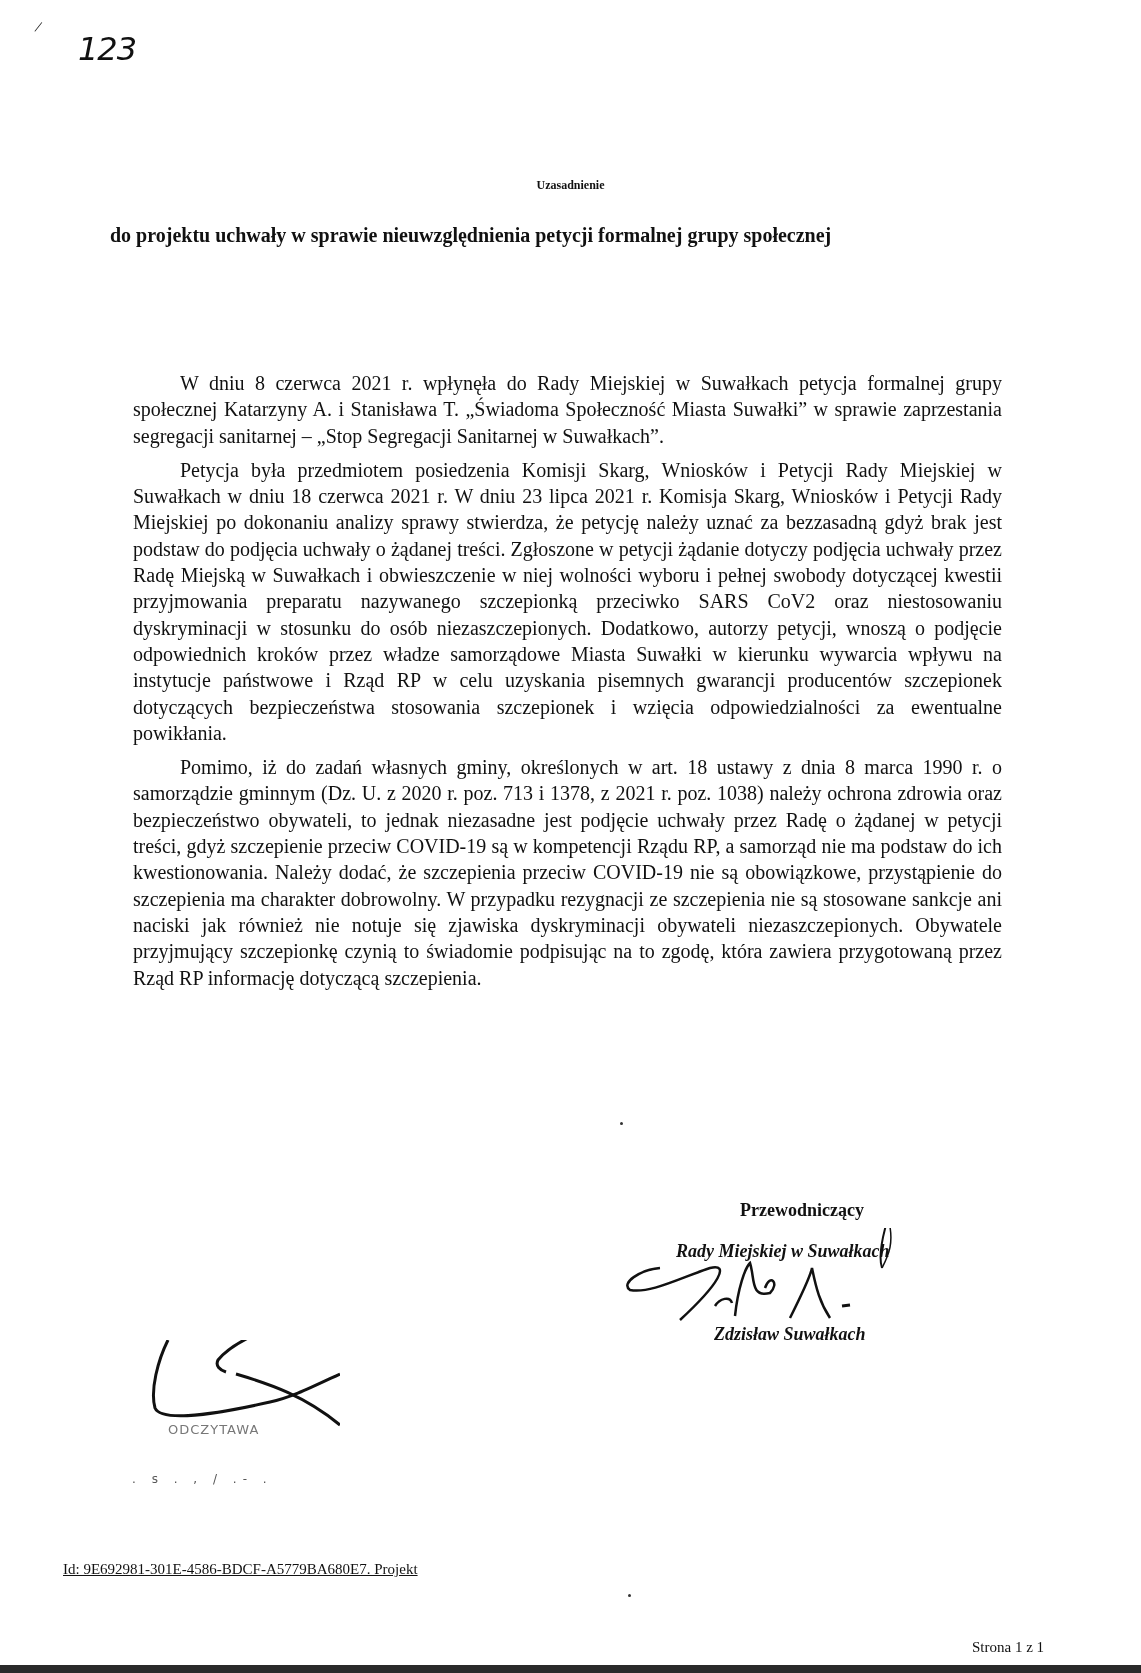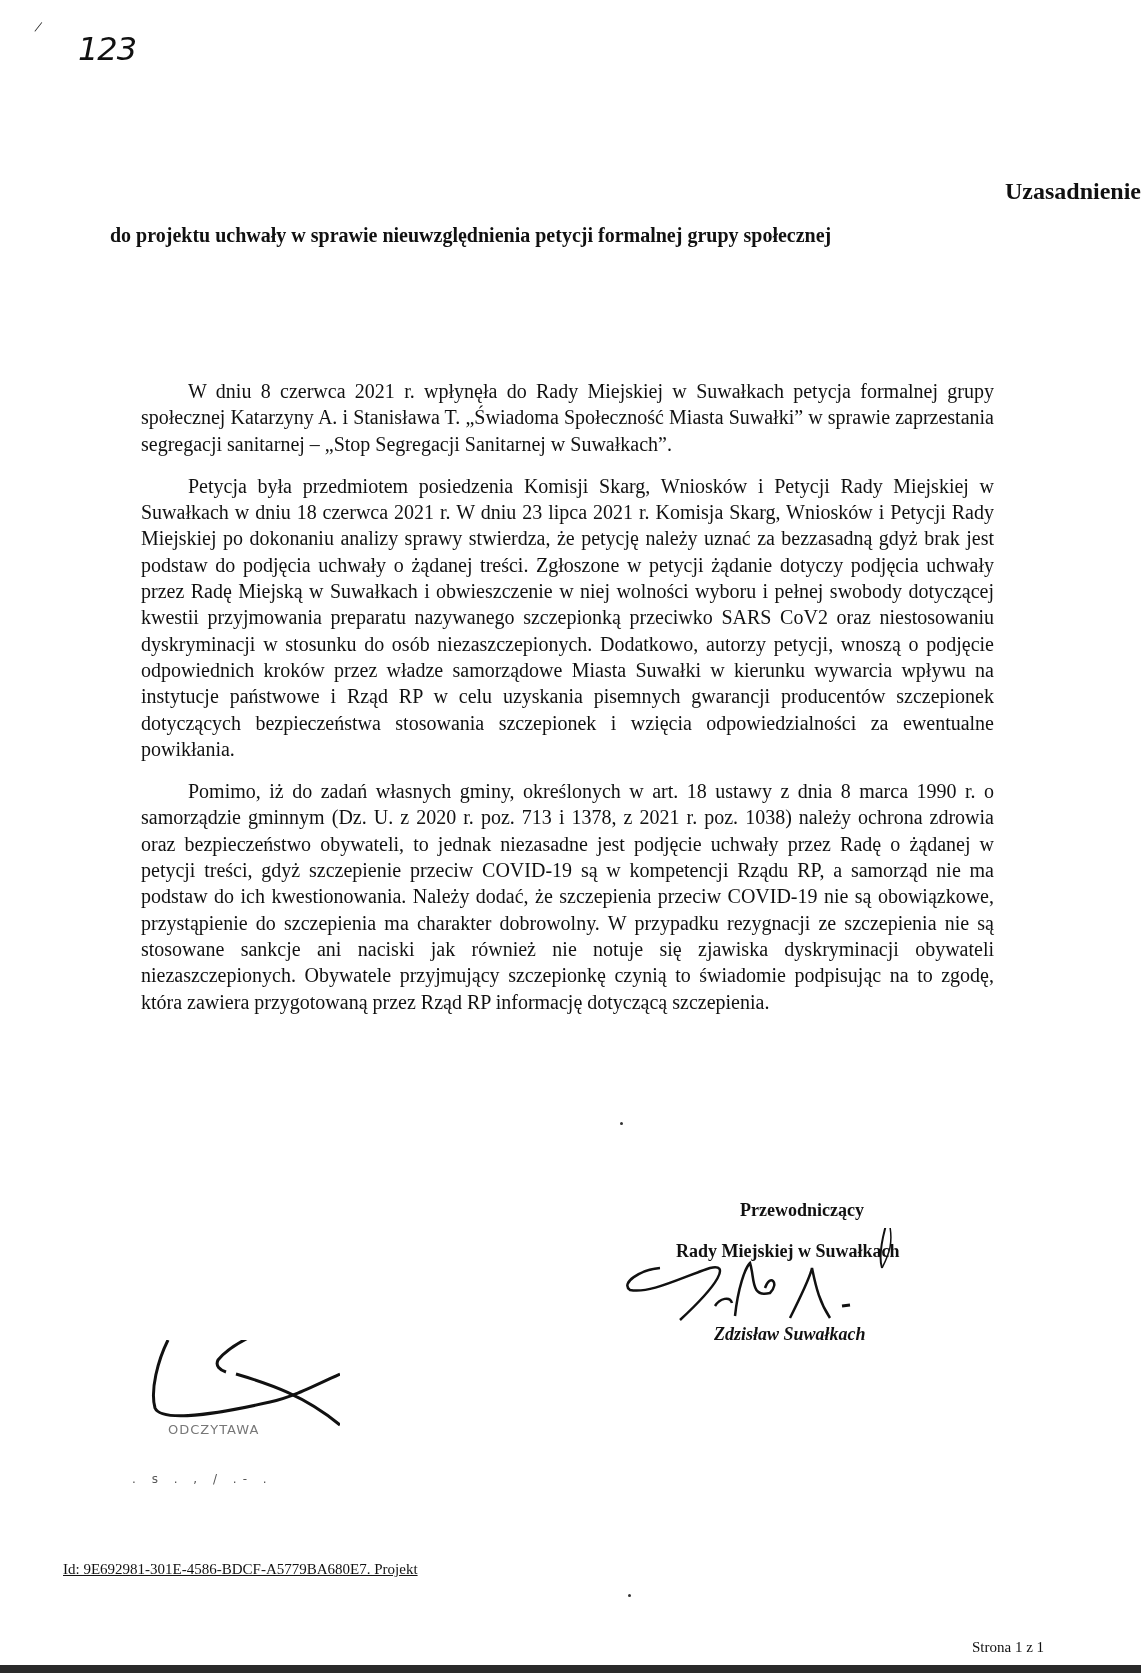--- a/index.html
+++ b/index.html
@@ -6,34 +6,34 @@
     body {
       width: 1141px; height: 1673px; background: #ffffff; position: relative; overflow: hidden;
       font-family: "Liberation Serif", "DejaVu Serif", serif; color: #111;
     }
     .page-number-handwritten {
       position: absolute; left: 58px; top: 30px; font-family: "DejaVu Sans", sans-serif;
       font-style: italic; font-size: 32px; color: #111; letter-spacing: -1px; margin-left: 20px;
     }
     .tick-mark { position: absolute; left: 36px; top: 18px; font-size: 16px; color: #111; transform: rotate(20deg); }
     .title {
-      position: absolute; left: 0; width: 1141px; top: 178px; text-align: right;
-      font-weight: bold; font-size: 24px;
+      position: absolute; left: 0; width: 1141px; top: 178px; text-align: center;
+      font-weight: bold; font-size: 12px;
     }
     .subtitle {
       position: absolute; left: 110px; width: 920px; top: 222px; text-align: left;
       font-weight: bold; font-size: 20px; line-height: 27px;
     }
     .body-text {
       position: absolute; left: 125px; width: 885px; top: 362px;
       font-size: 20px; line-height: 26.3px; text-align: justify;
     }
-    .body-text p { margin: 16px; text-indent: 47px; }
+    .body-text p { margin: 8px; text-indent: 47px; }
     .sig-title { position: absolute; left: 740px; top: 1200px; font-weight: bold; font-size: 18px; }
-    .sig-org { position: absolute; left: 676px; top: 1241px; font-weight: bold; font-size: 18px; }
+    .sig-org { position: absolute; left: 676px; top: 1241px; font-style: italic; font-weight: bold; font-size: 18px; }
     .sig-name { position: absolute; left: 714px; top: 1324px; font-style: italic; font-weight: bold; font-size: 18px; }
     .signature-scribble { position: absolute; left: 620px; top: 1228px; }
     .left-signature { position: absolute; left: 140px; top: 1340px; }
     .stamp-text {
       position: absolute; left: 168px; top: 1422px; font-family: "DejaVu Sans", sans-serif;
       font-size: 13px; color: #777; letter-spacing: 1px;
     }
     .stamp-dots {
       position: absolute; left: 132px; top: 1472px; font-family: "DejaVu Sans", sans-serif;
       font-size: 12px; color: #555; letter-spacing: 6px;

